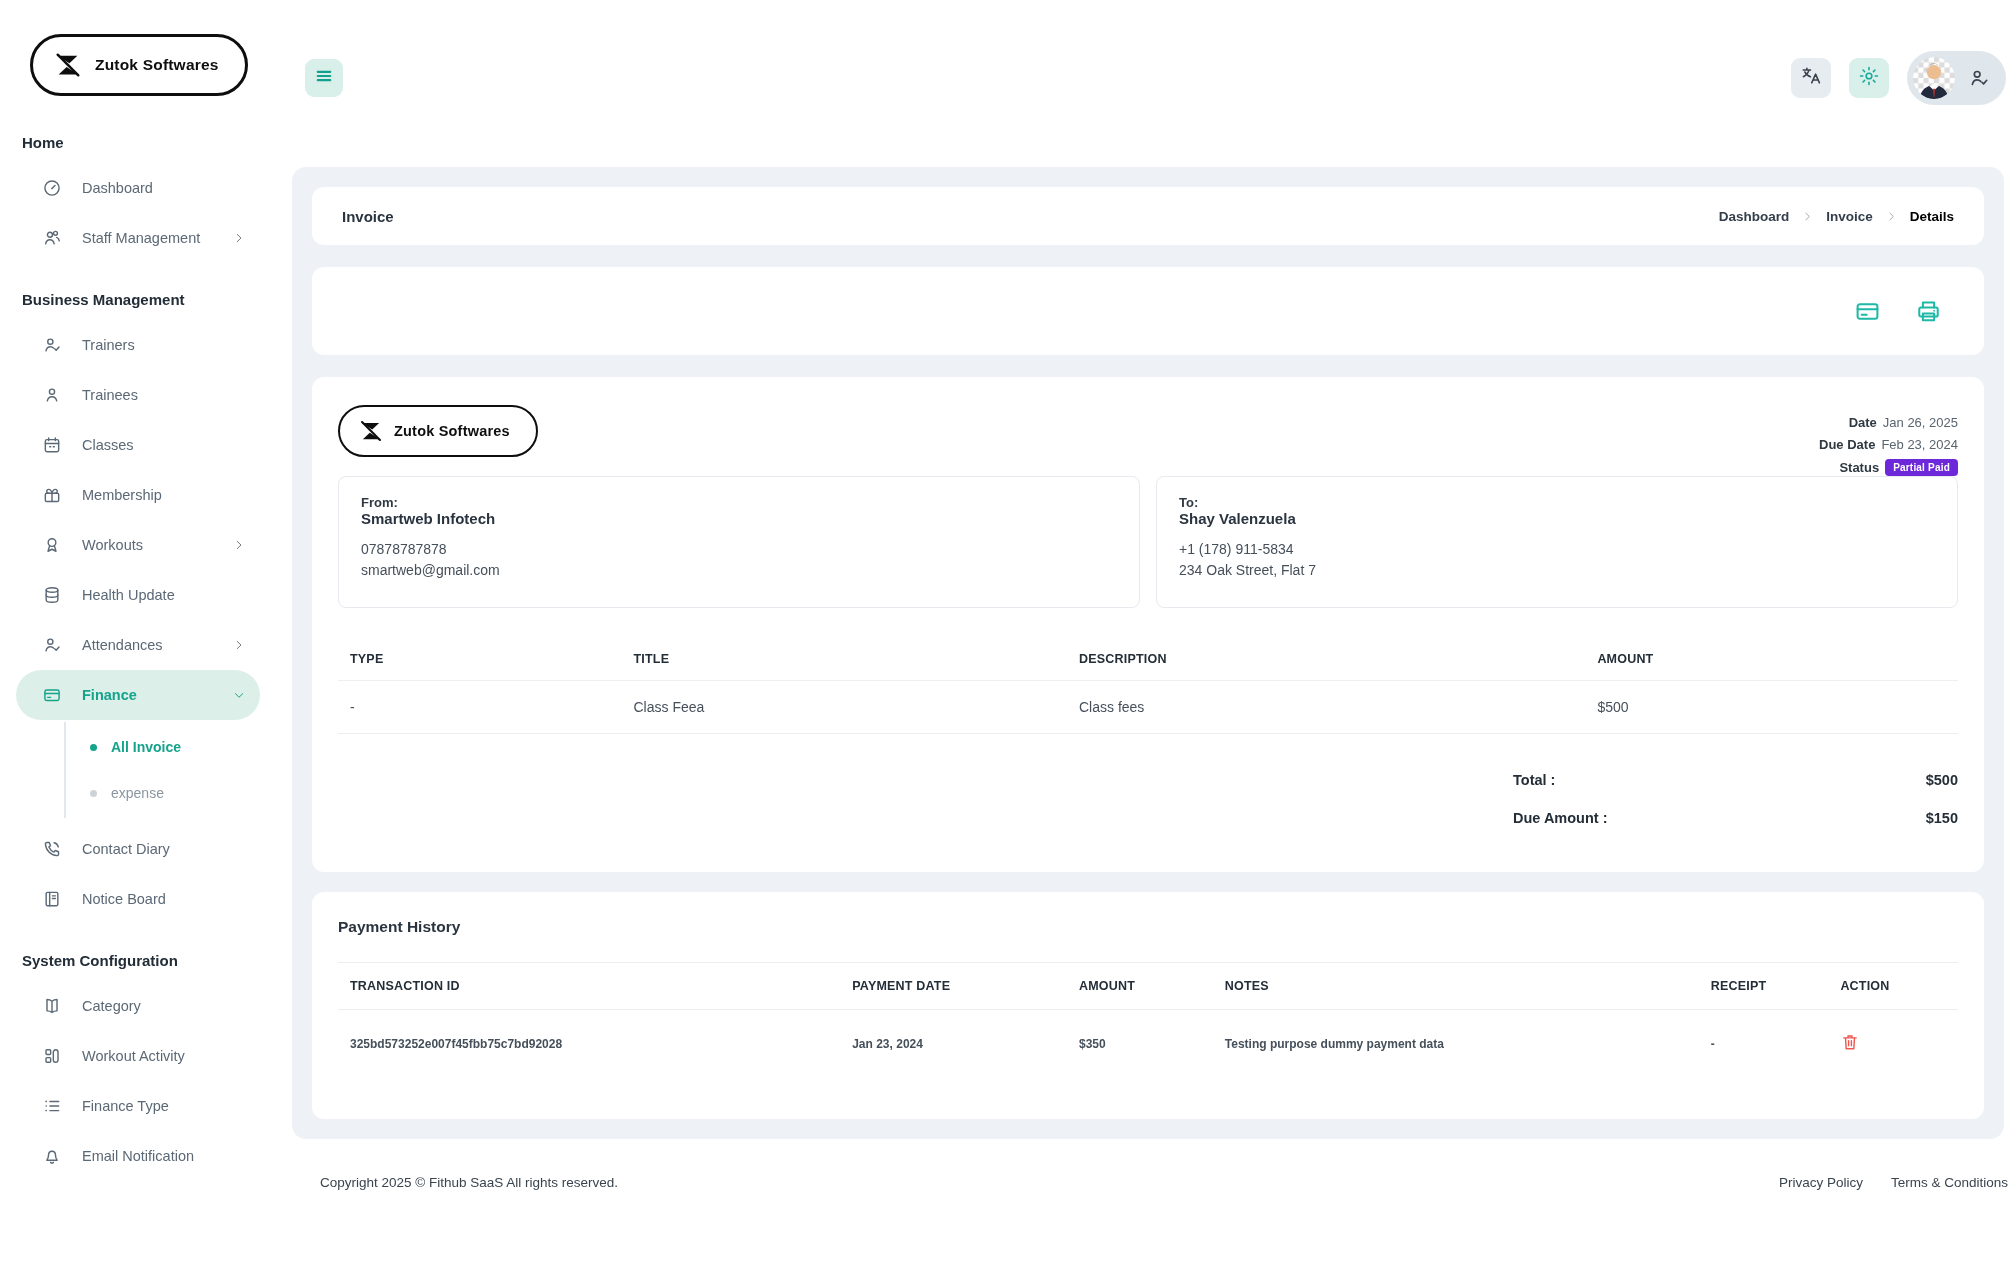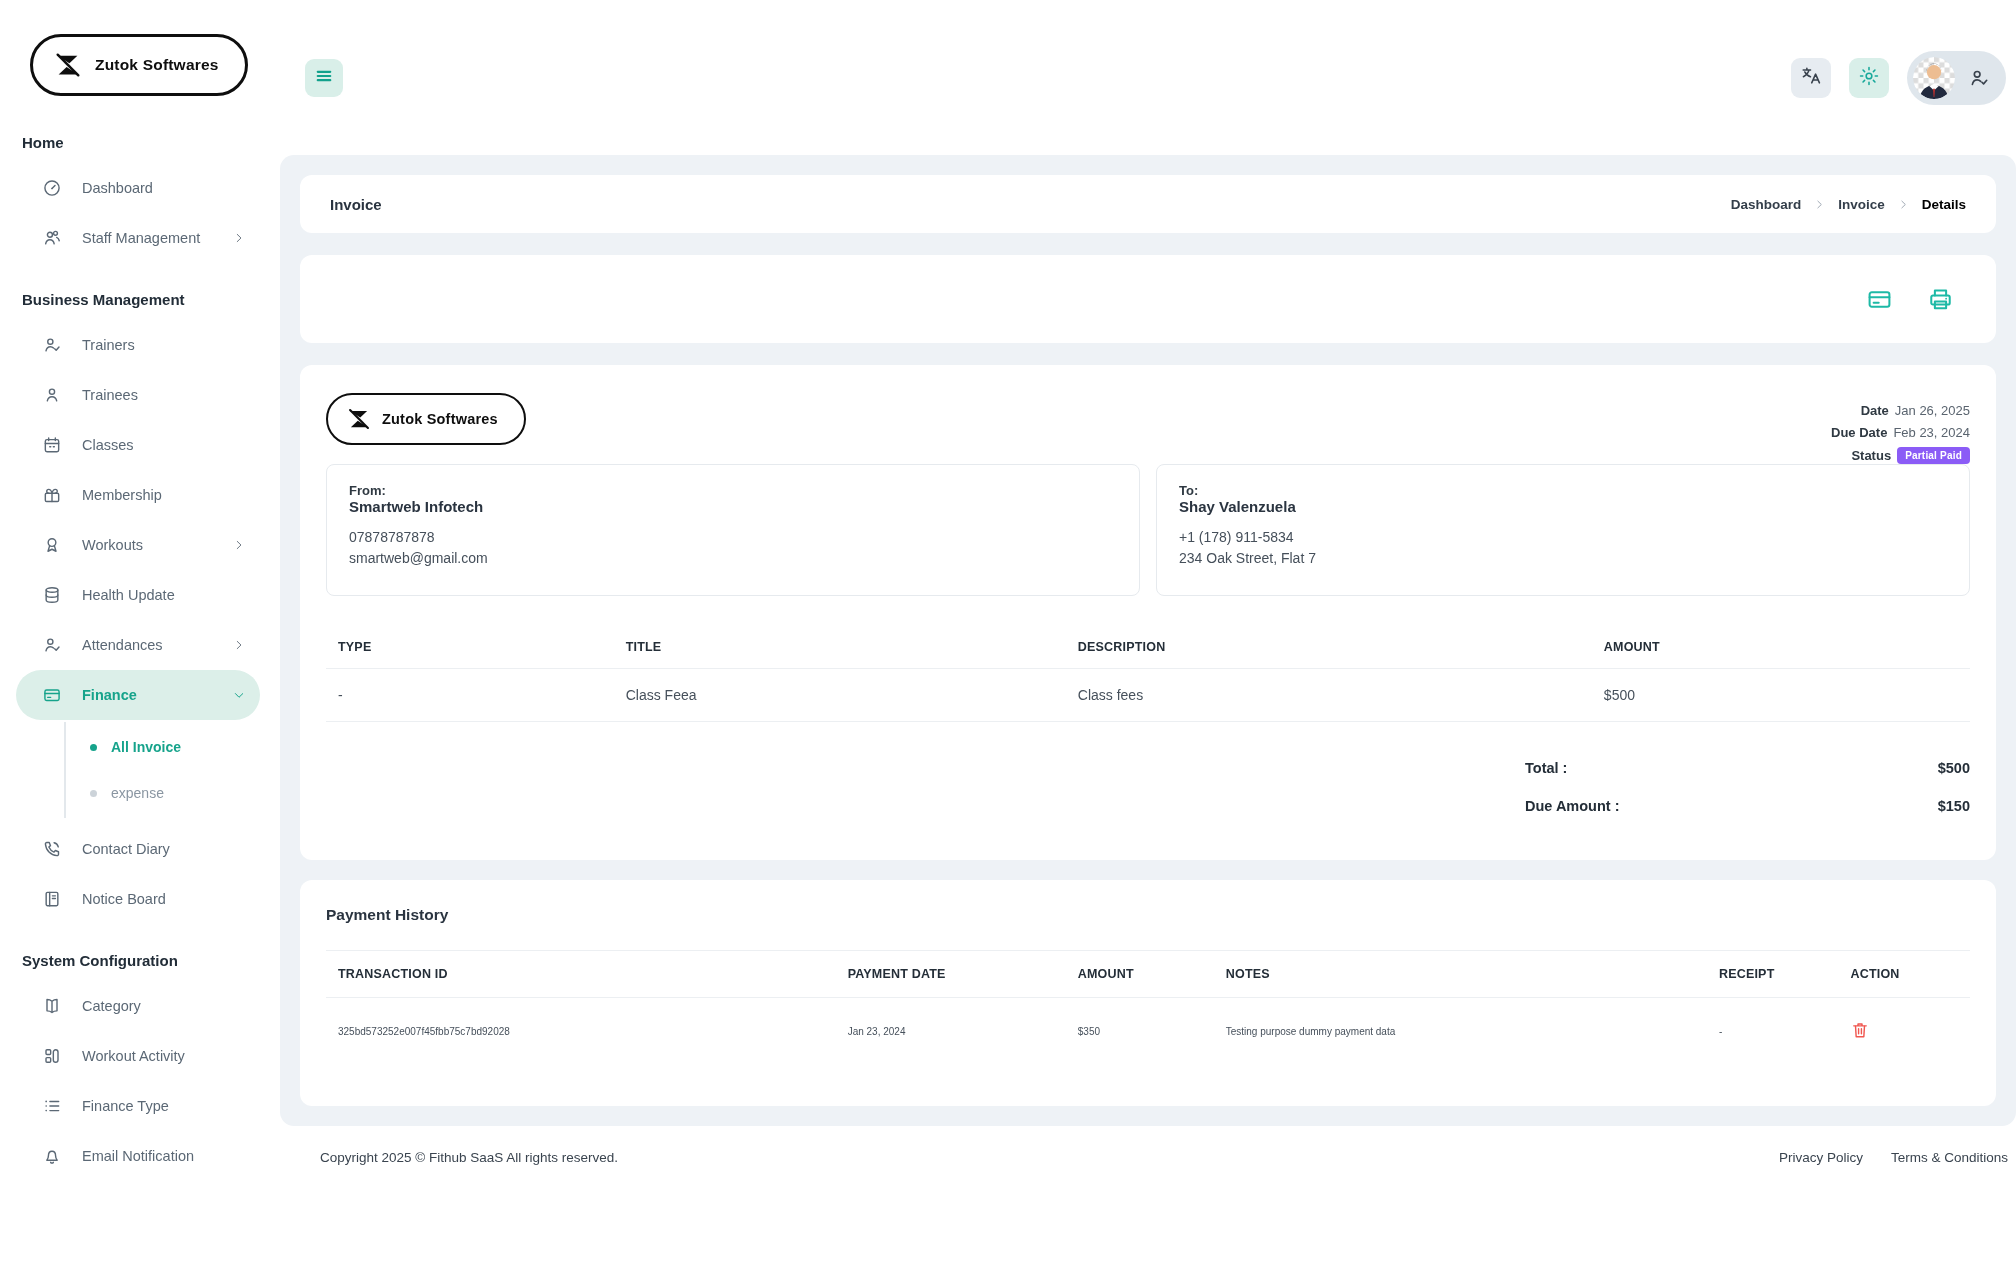--- a/index.html
+++ b/index.html
@@ -39,21 +39,21 @@
   .iconbtn { width:40px; height:40px; border:none; border-radius:9px; display:flex; align-items:center;
              justify-content:center; cursor:pointer; }
   .iconbtn svg { width:22px; height:22px; }
   .iconbtn.gray { background:#e7ecf1; color:#39424d; }
   .iconbtn.teal { background:#d9efe9; color:#16a89a; }
   .profile-pill { height:54px; border-radius:27px; background:#dfe6ec; display:flex; align-items:center;
                   gap:13px; padding:0 16px 0 6px; cursor:pointer; }
   .avatar { width:42px; height:42px; border-radius:50%; overflow:hidden; display:block; }
   .pill-ic { color:#39424d; } .pill-ic svg { width:22px; height:22px; display:block; }
 
-  .panel { background:#eef2f6; border-radius:14px; padding:20px; margin:0; }
+  .panel { background:#eef2f6; border-radius:14px; padding:20px; margin:12px; }
   .card { background:#fff; border-radius:12px; }
 
   .crumbcard { height:58px; display:flex; align-items:center; justify-content:space-between; padding:0 30px; margin-bottom:22px; }
   .pagetitle { font-size:15px; font-weight:700; color:#2a3440; }
   .crumbs { display:flex; align-items:center; gap:12px; font-size:13.5px; }
   .crumb { color:#333e4a; font-weight:700; cursor:pointer; }
   .crumb.muted { color:#000000; font-weight:700; cursor:default; }
   .crumb-sep { color:#9aa4af; width:13px; height:13px; } .crumb-sep svg { width:13px; height:13px; display:block; }
 
   .toolcard { height:88px; display:flex; align-items:center; justify-content:flex-end; gap:34px; padding:0 42px; margin-bottom:22px; }
@@ -61,40 +61,40 @@
   .toolic svg { width:27px; height:27px; display:block; }
 
   .invcard { padding:28px 26px 46px; margin-bottom:20px; }
   .invtop { display:flex; justify-content:space-between; align-items:flex-start; }
   .logo-pill.small { border-width:2.5px; border-radius:28px; padding:11px 26px 11px 18px; margin-left:0; gap:10px; }
   .logo-pill.small .logo-text { font-size:14.5px; }
   .invmeta { display:flex; flex-direction:column; gap:7px; align-items:flex-end; font-size:13px; padding-top:10px; }
   .metarow { display:flex; gap:6px; align-items:center; }
   .metalabel { font-weight:700; color:#2f3942; }
   .metaval { color:#5a646f; }
-  .badge { background:#8b5cf6; color:#fff; font-size:10px; font-weight:700; padding:3px 8px; border-radius:4px; letter-spacing:.2px; }
+  .badge { background:#6d28d9; color:#fff; font-size:10px; font-weight:700; padding:3px 8px; border-radius:4px; letter-spacing:.2px; }
   .invnum { font-size:14px; font-weight:700; color:#2a3440; margin:20px 0 18px; }
   .addrrow { display:flex; gap:16px; }
   .addrbox { flex:1; border:1px solid #e6eaee; border-radius:8px; padding:18px 22px 26px; }
   .addrlabel { font-size:13px; font-weight:700; color:#2f3942; }
   .addrname { font-size:15px; font-weight:700; color:#2a3440; margin-bottom:12px; }
   .addrline { font-size:14px; color:#454f5a; line-height:1.5; }
 
   table.itable { width:100%; border-collapse:collapse; margin-top:30px; }
   .itable th { text-align:left; font-size:12.5px; font-weight:700; color:#242e38; padding:14px 12px; border-bottom:1px solid #eceff2; letter-spacing:.2px; }
   .itable td { font-size:14px; color:#46505b; padding:18px 12px; border-bottom:1px solid #eceff2; }
   .totals { margin-top:38px; display:flex; flex-direction:column; gap:22px; }
   .totrow { display:flex; justify-content:space-between; width:445px; margin-left:auto; font-size:14.5px; font-weight:700; color:#242e38; }
 
   .paycard { padding:26px 26px 42px; }
   .paytitle { font-size:15.5px; font-weight:700; color:#2a3440; margin-bottom:26px; }
   table.ptable { width:100%; border-collapse:collapse; }
   .ptable th { text-align:left; font-size:12.5px; font-weight:700; color:#242e38; padding:16px 12px;
                border-top:1px solid #eceff2; border-bottom:1px solid #eceff2; letter-spacing:.2px; }
-  .ptable td { font-size:10px; color:#46505b; padding:22px 12px; }
+  .ptable td { font-size:12px; color:#46505b; padding:22px 12px;font-weight:bold; }
   .trashbtn { background:none; border:none; color:#f0564f; cursor:pointer; padding:0; }
   .trashbtn svg { width:20px; height:20px; display:block; }
 
   .footer { display:flex; align-items:flex-start; justify-content:space-between; padding:24px 8px 16px 40px;
             font-size:13.5px; color:#3a444f; flex:1; }
   .flinks { display:flex; gap:28px; }
   .flink { cursor:pointer; color:#3a444f; }
 </style>
 </head>
 <body>

